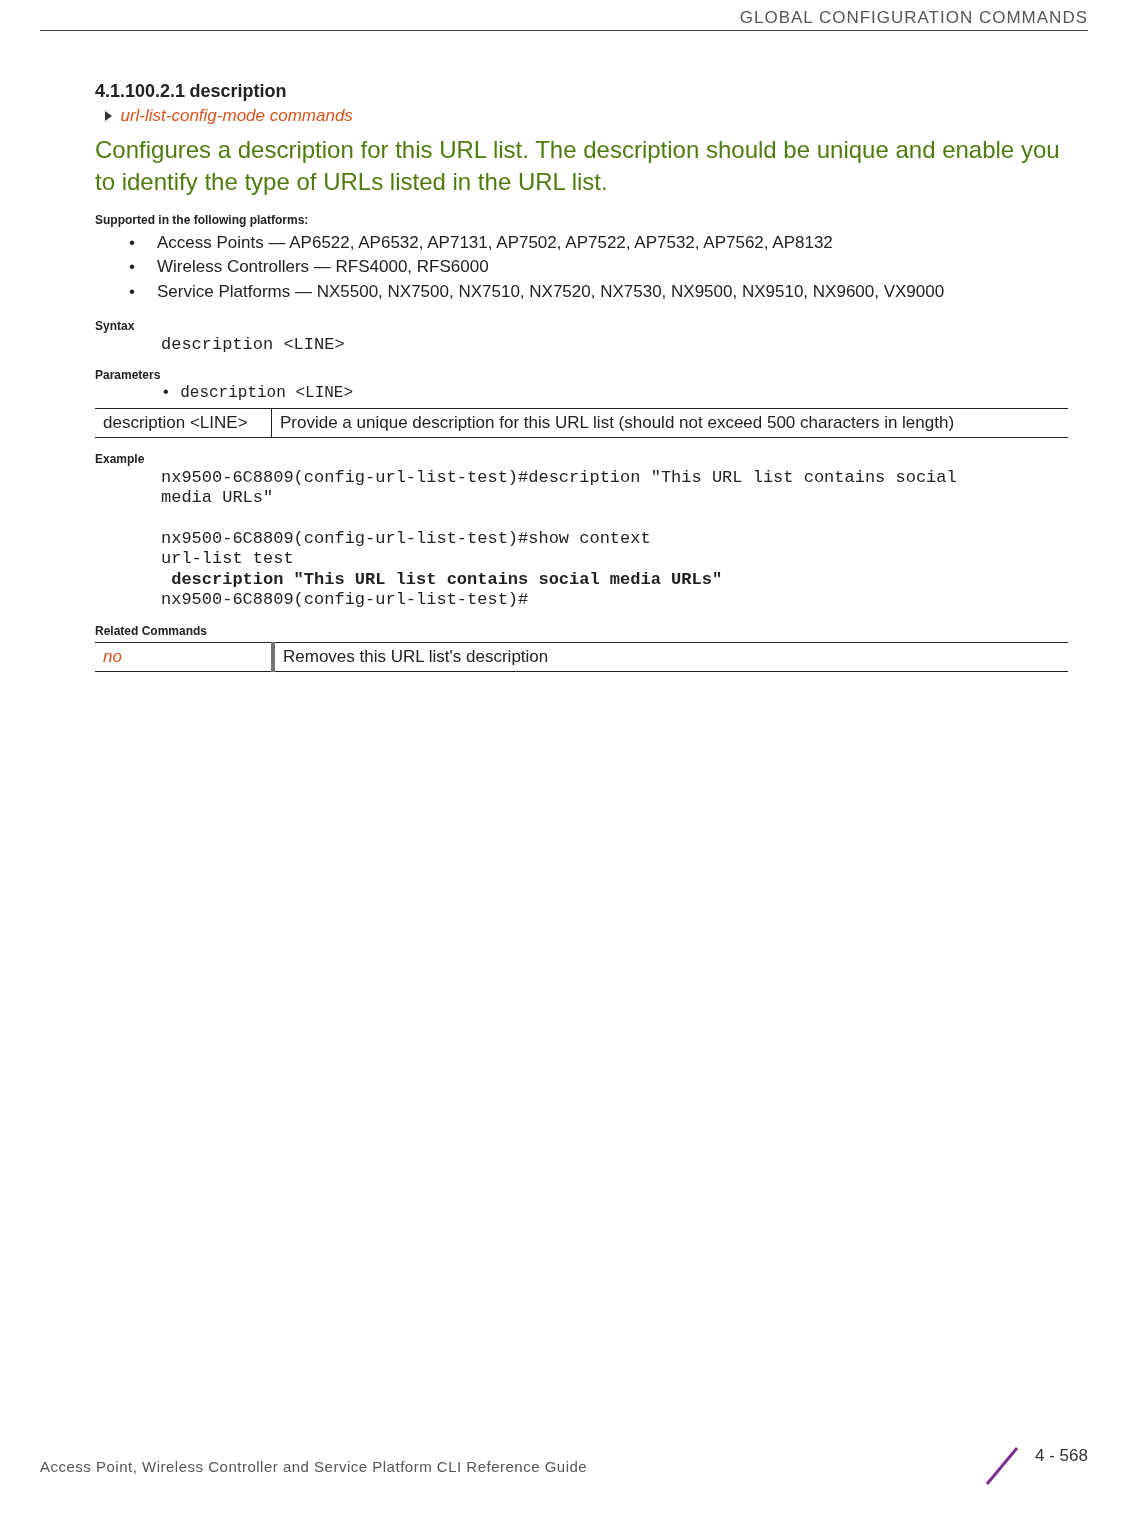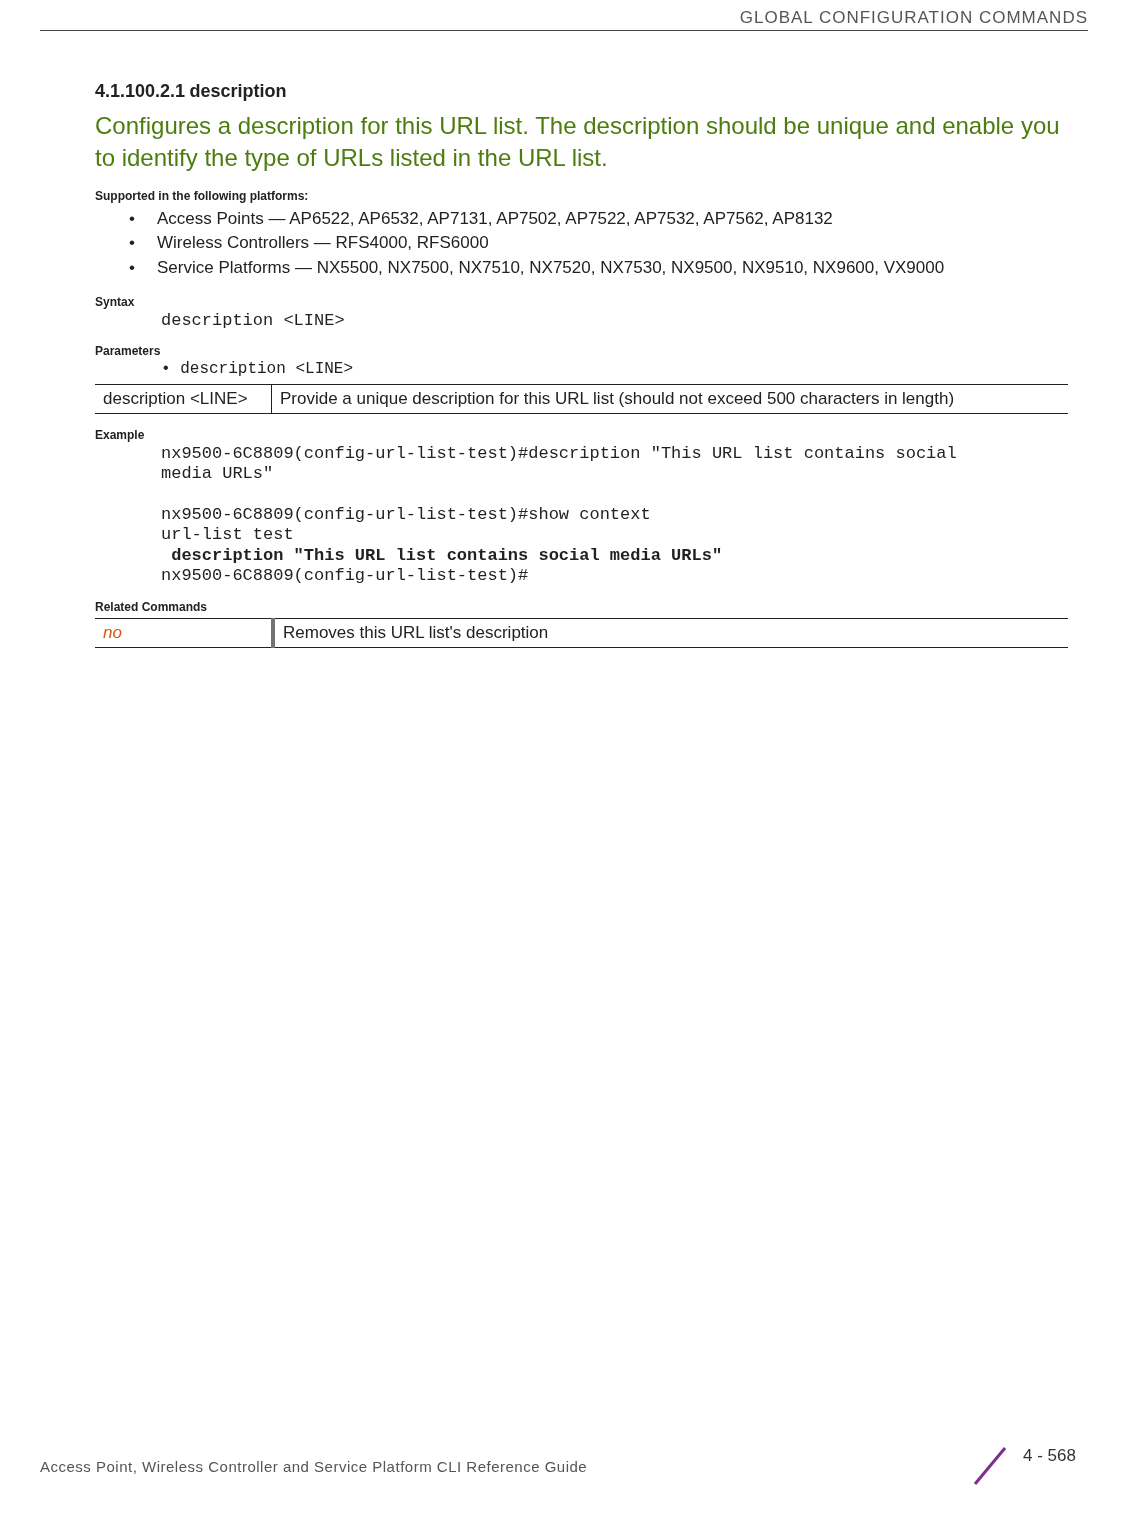--- a/index.html
+++ b/index.html
@@ -143,21 +143,21 @@
   table.related-table td.col1 {
     width: 160px;
     border-right: 4px solid #737373;
     color: #d9531e;
     font-style: italic;
   }
   .footer {
     position: absolute;
     bottom: 30px;
     left: 0;
-    right: 12px;
+    right: 0;
     padding: 0 40px;
   }
   .footer-line {
     display: flex;
     align-items: center;
     justify-content: space-between;
   }
   .footer-title {
     font-size: 15px;
     color: #555;
@@ -185,20 +185,24 @@
 </div>
 <hr class="header-rule">
 
 <div class="content">
 
   <div>
     <span class="sec-num">4.1.100.2.1</span>
     <span class="sec-title">description</span>
   </div>
 
+  <div class="breadcrumb">
+    <span class="arrow"></span>
+    <a class="breadcrumb-link">url-list-config-mode commands</a>
+  </div>
 
   <div class="intro">Configures a description for this URL list. The description should be unique and enable you to identify the type of URLs listed in the URL list.</div>
 
   <div class="subhead">Supported in the following platforms:</div>
   <ul class="platforms">
     <li>Access Points — AP6522, AP6532, AP7131, AP7502, AP7522, AP7532, AP7562, AP8132</li>
     <li>Wireless Controllers — RFS4000, RFS6000</li>
     <li>Service Platforms — NX5500, NX7500, NX7510, NX7520, NX7530, NX9500, NX9510, NX9600, VX9000</li>
   </ul>
 

